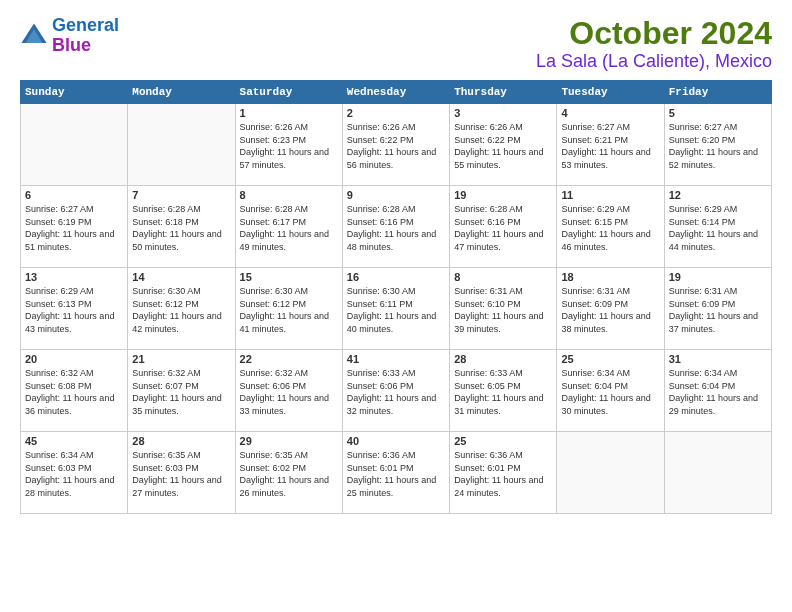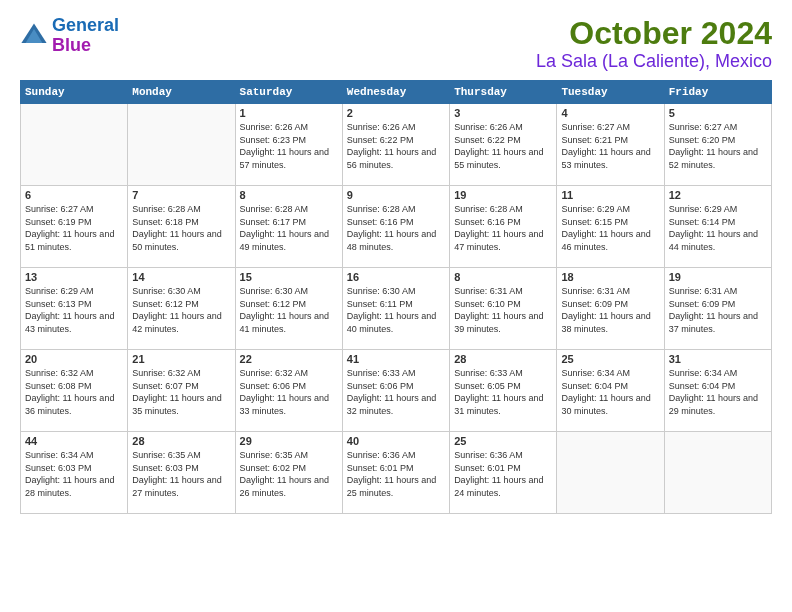--- a/index.html
+++ b/index.html
@@ -288,21 +288,21 @@
           </td>
           <td>
             <span class="day-num">31</span>
             <div class="day-info" style="white-space: pre-line;">Sunrise: 6:34 AM
 Sunset: 6:04 PM
 Daylight: 11 hours and 29 minutes.</div>
           </td>
         </tr>
         <tr>
           <td>
-            <span class="day-num">44</span>
+            <span class="day-num">45</span>
             <div class="day-info" style="white-space: pre-line;">Sunrise: 6:34 AM
 Sunset: 6:03 PM
 Daylight: 11 hours and 28 minutes.</div>
           </td>
           <td>
             <span class="day-num">28</span>
             <div class="day-info" style="white-space: pre-line;">Sunrise: 6:35 AM
 Sunset: 6:03 PM
 Daylight: 11 hours and 27 minutes.</div>
           </td>

